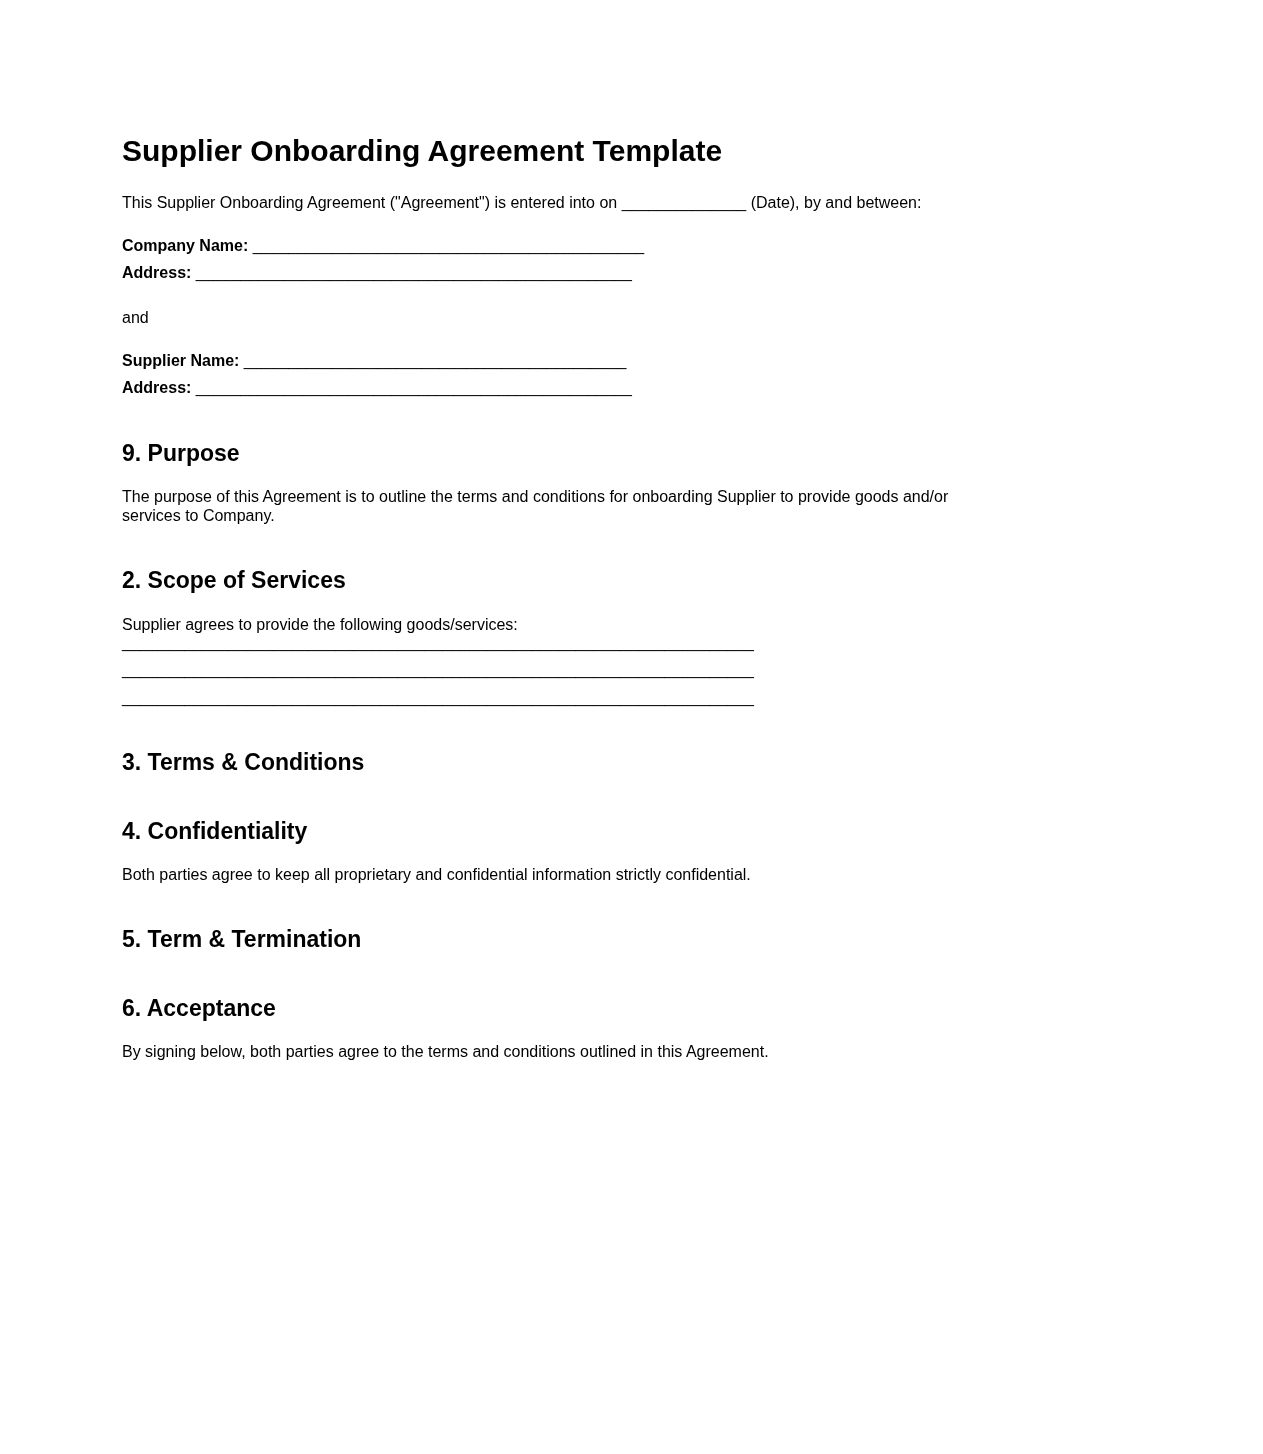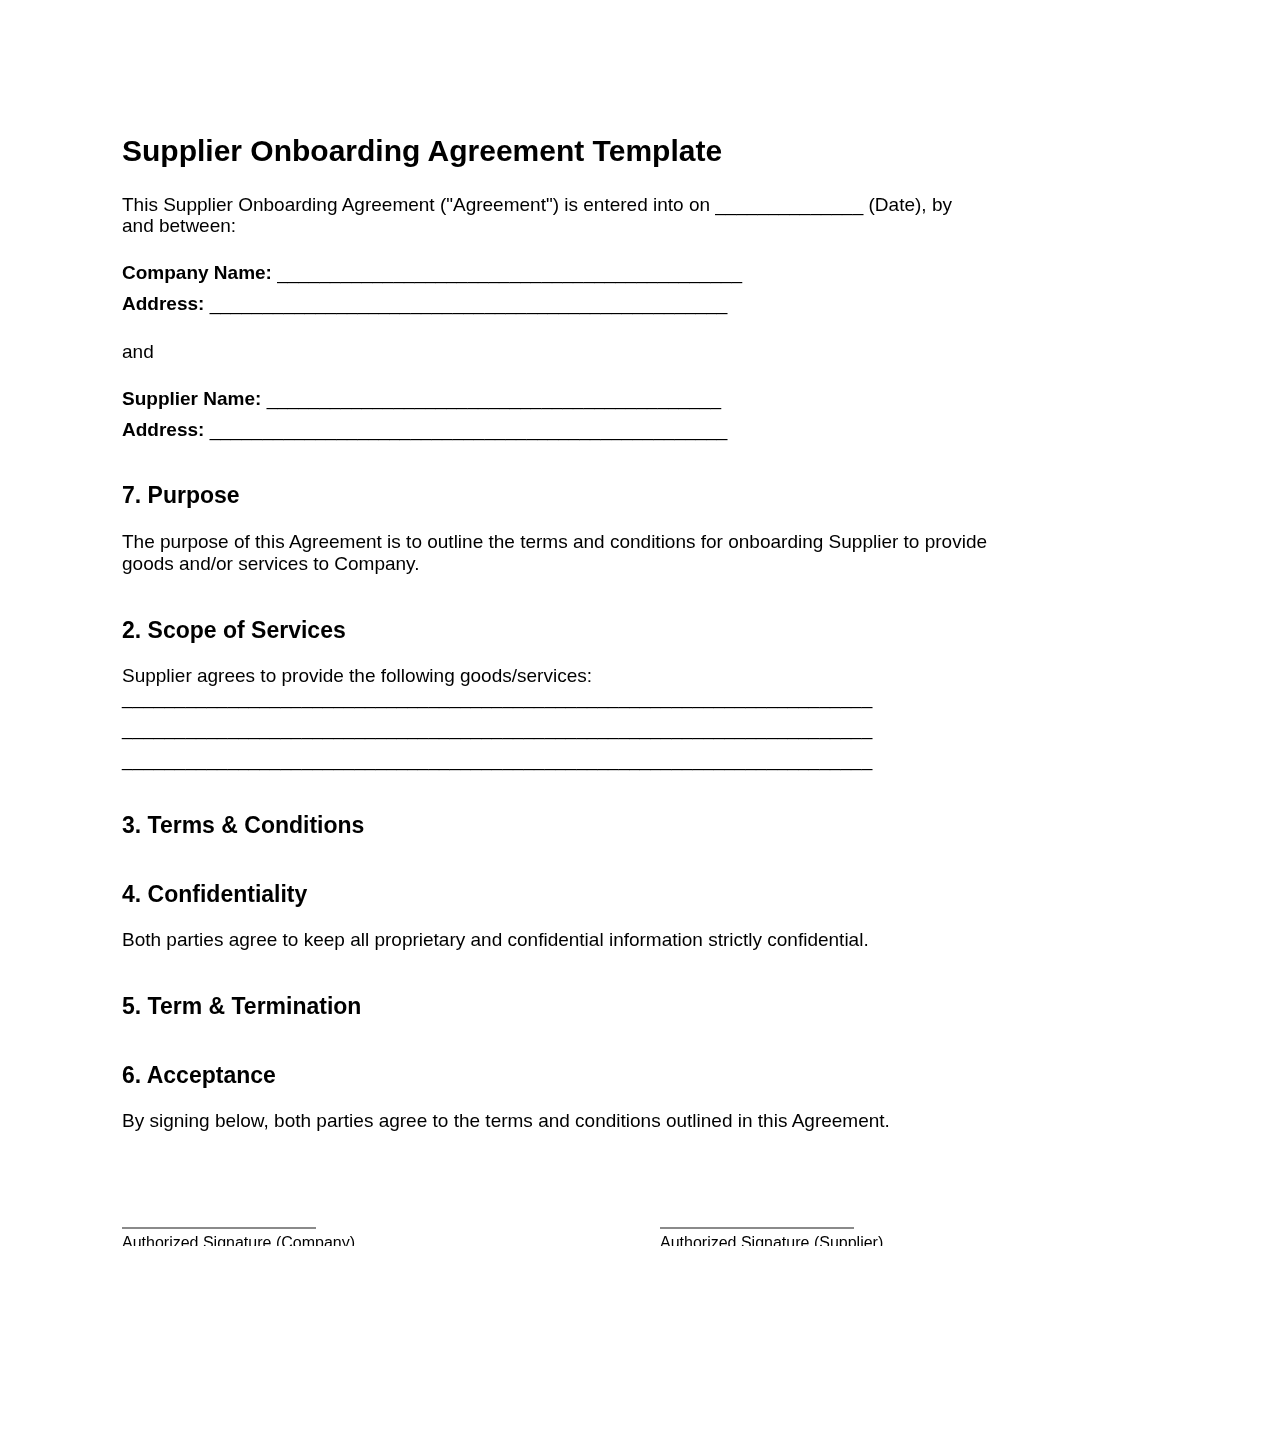--- a/index.html
+++ b/index.html
@@ -24,21 +24,21 @@
     font-weight: bold;
     margin: 0 0 25px 0;
   }
   h2.section-heading {
     font-size: 23px;
     line-height: 1.15;
     font-weight: bold;
     margin: 42px 0 22px 0;
   }
   p, .field-row, .connector, .blank-line {
-    font-size: 19px;
+    font-size: 16px;
     line-height: 1.15;
   }
   p { margin: 0; }
   .intro { margin: 0 0 25px 0; }
   .party-block { margin: 0; }
   .field-row { margin: 0 0 9px 0; white-space: nowrap; }
   .field-label { font-weight: bold; }
   .connector { margin: 26px 0 25px 0; }
   .blank-group { }
   .blank-line { margin: 0 0 9px 0; white-space: nowrap; }
@@ -97,21 +97,21 @@
       <span class="field-label">Supplier Name:</span>
       <span class="blank">___________________________________________</span>
     </div>
     <div class="field-row">
       <span class="field-label">Address:</span>
       <span class="blank">_________________________________________________</span>
     </div>
   </div>
 
   <section>
-    <h2 class="section-heading">7. Purpose</h2>
+    <h2 class="section-heading">9. Purpose</h2>
     <p>The purpose of this Agreement is to outline the terms and conditions for onboarding Supplier to provide goods and/or services to Company.</p>
   </section>
 
   <section>
     <h2 class="section-heading">2. Scope of Services</h2>
     <p>Supplier agrees to provide the following goods/services:</p>
     <div class="blank-group">
       <div class="blank-line">_______________________________________________________________________</div>
       <div class="blank-line">_______________________________________________________________________</div>
       <div class="blank-line">_______________________________________________________________________</div>
@@ -129,28 +129,14 @@
 
   <section>
     <h2 class="section-heading">5. Term &amp; Termination</h2>
   </section>
 
   <section>
     <h2 class="section-heading">6. Acceptance</h2>
     <p>By signing below, both parties agree to the terms and conditions outlined in this Agreement.</p>
   </section>
 
-  <div class="sig-row">
-    <div class="sig-col">
-      <div class="sig-rule"></div>
-      <div class="sig-label-clip">
-        <span class="sig-label">Authorized Signature (Company)</span>
-      </div>
-    </div>
-    <div class="sig-col">
-      <div class="sig-rule"></div>
-      <div class="sig-label-clip">
-        <span class="sig-label">Authorized Signature (Supplier)</span>
-      </div>
-    </div>
-  </div>
 
 </div>
 
 </body></html>

